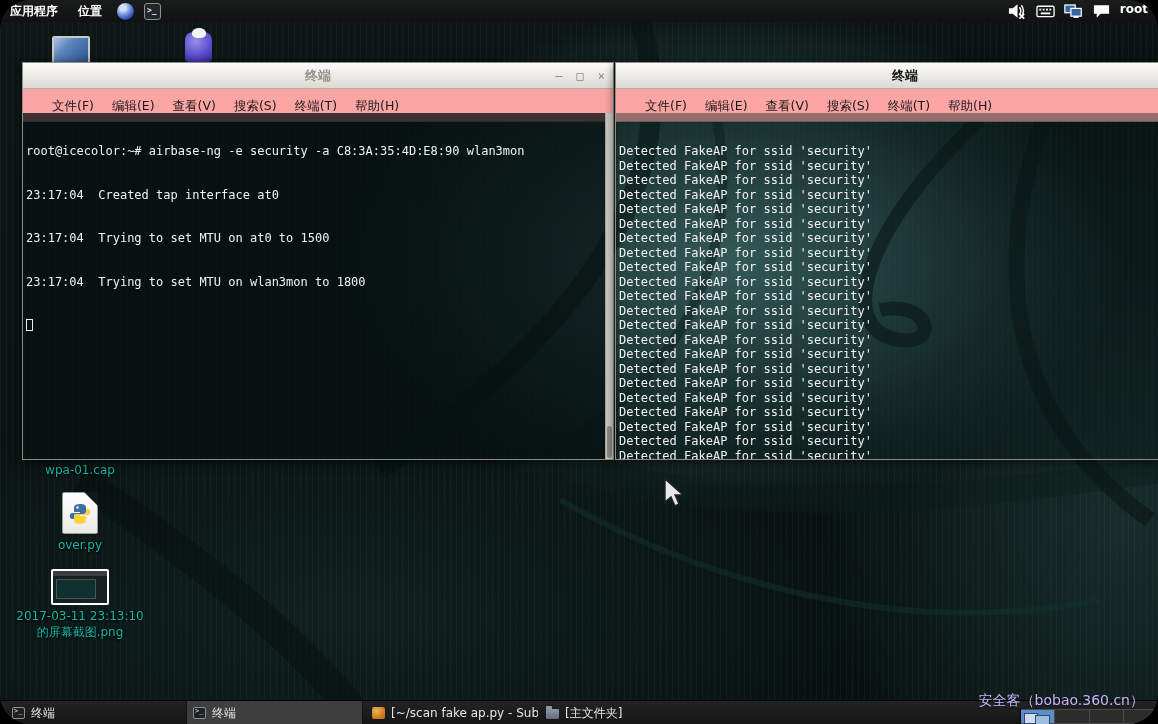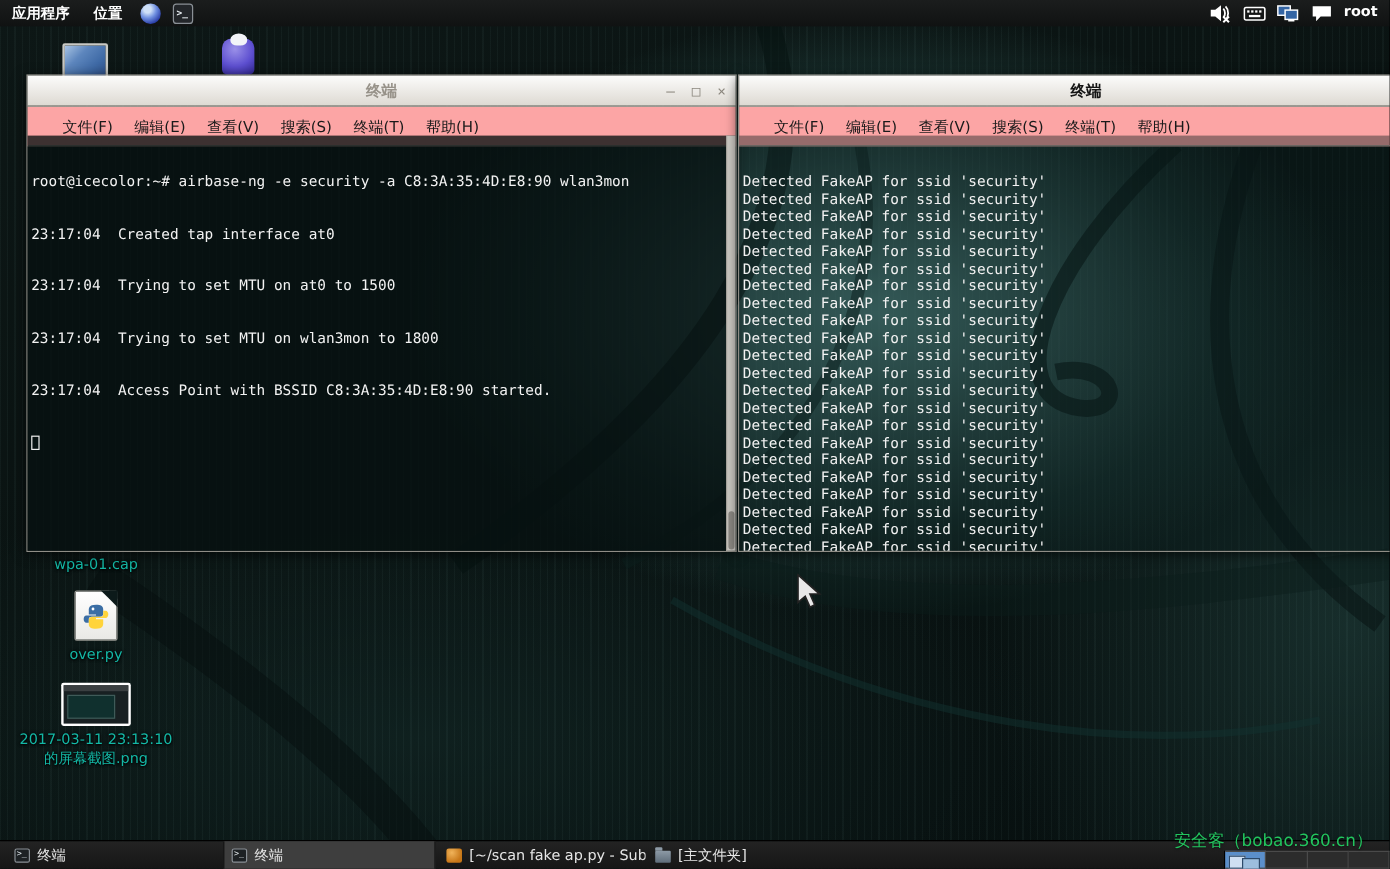--- a/index.html
+++ b/index.html
@@ -1,18 +1,18 @@
 <!DOCTYPE html>
 <html><head>
 <meta charset="utf-8">
 <style>
   * { margin:0; padding:0; box-sizing:border-box; }
   html,body { width:1158px; height:724px; overflow:hidden; background:#000; }
   body { font-family:"DejaVu Sans", sans-serif; position:relative; }
-  #screen { position:relative; width:1158px; height:724px; overflow:hidden; }
+  #screen { position:relative; width:1158px; height:724px; overflow:hidden;border-radius:30px; }
 
   
   #wallpaper { position:absolute; inset:0; z-index:0;
     background:
       repeating-linear-gradient(90deg, rgba(140,190,185,0.05) 0 1px, transparent 1px 6px),
       radial-gradient(ellipse 520px 330px at 63% 36%, rgba(96,156,152,0.85), rgba(42,84,80,0.4) 55%, transparent 76%),
       radial-gradient(ellipse 420px 520px at 97% 72%, rgba(38,74,70,0.5), transparent 72%),
       radial-gradient(ellipse 700px 300px at 30% 85%, rgba(20,44,42,0.55), transparent 75%),
       linear-gradient(160deg, #0d1716 0%, #0a1312 45%, #071010 100%);
   }
@@ -110,21 +110,21 @@
   #workspace-switcher { position:absolute; right:0; bottom:0; height:15px; width:138px; z-index:31;
     display:flex; border-left:1px solid #000; }
   .ws-cell { width:34.5px; height:15px; background:#2c2c2c; border:1px solid #4a4a4a; border-left:none; position:relative; }
   .ws-cell.active { background:#5b8fcb; }
   .ws-cell.active::before { content:""; position:absolute; left:3px; top:3px; width:12px; height:9px;
     background:#cfdff2; border:1px solid #2d4a6b; }
   .ws-cell.active::after { content:""; position:absolute; left:14px; top:5px; width:13px; height:8px;
     background:#9dbede; border:1px solid #2d4a6b; }
 
   
-  #watermark { position:absolute; right:14px; top:692px; z-index:40; color:#22c55e; font-size:14px;
+  #watermark { position:absolute; right:14px; top:692px; z-index:40; color:#c4b5fd; font-size:14px;
     text-shadow:0 1px 2px rgba(0,0,0,0.6); }
   #mouse-cursor { position:absolute; left:663px; top:478px; z-index:50; }
 </style>
 </head>
 <body>
 
 <div id="screen">
 
   <div id="wallpaper">
     <svg width="1158" height="724" viewBox="0 0 1158 724">
@@ -188,21 +188,20 @@
         <span class="menu-item">查看(V)</span>
         <span class="menu-item">搜索(S)</span>
         <span class="menu-item">终端(T)</span>
         <span class="menu-item">帮助(H)</span>
       </div>
     <div class="term-body">
       <div class="tline">root@icecolor:~# airbase-ng -e security -a C8:3A:35:4D:E8:90 wlan3mon</div>
       <div class="tline">23:17:04  Created tap interface at0</div>
       <div class="tline">23:17:04  Trying to set MTU on at0 to 1500</div>
       <div class="tline">23:17:04  Trying to set MTU on wlan3mon to 1800</div>
-      <div class="tline">23:17:04  Access Point with BSSID C8:3A:35:4D:E8:90 started.</div>
       <div class="tline"><span class="cursor-hollow"></span></div>
     </div>
     <div class="scrollbar">
       <div class="scroll-thumb"></div>
     </div>
   </div>
 
   <div id="win-right" class="window">
     <div class="titlebar">
       <span class="title-active">终端</span>

